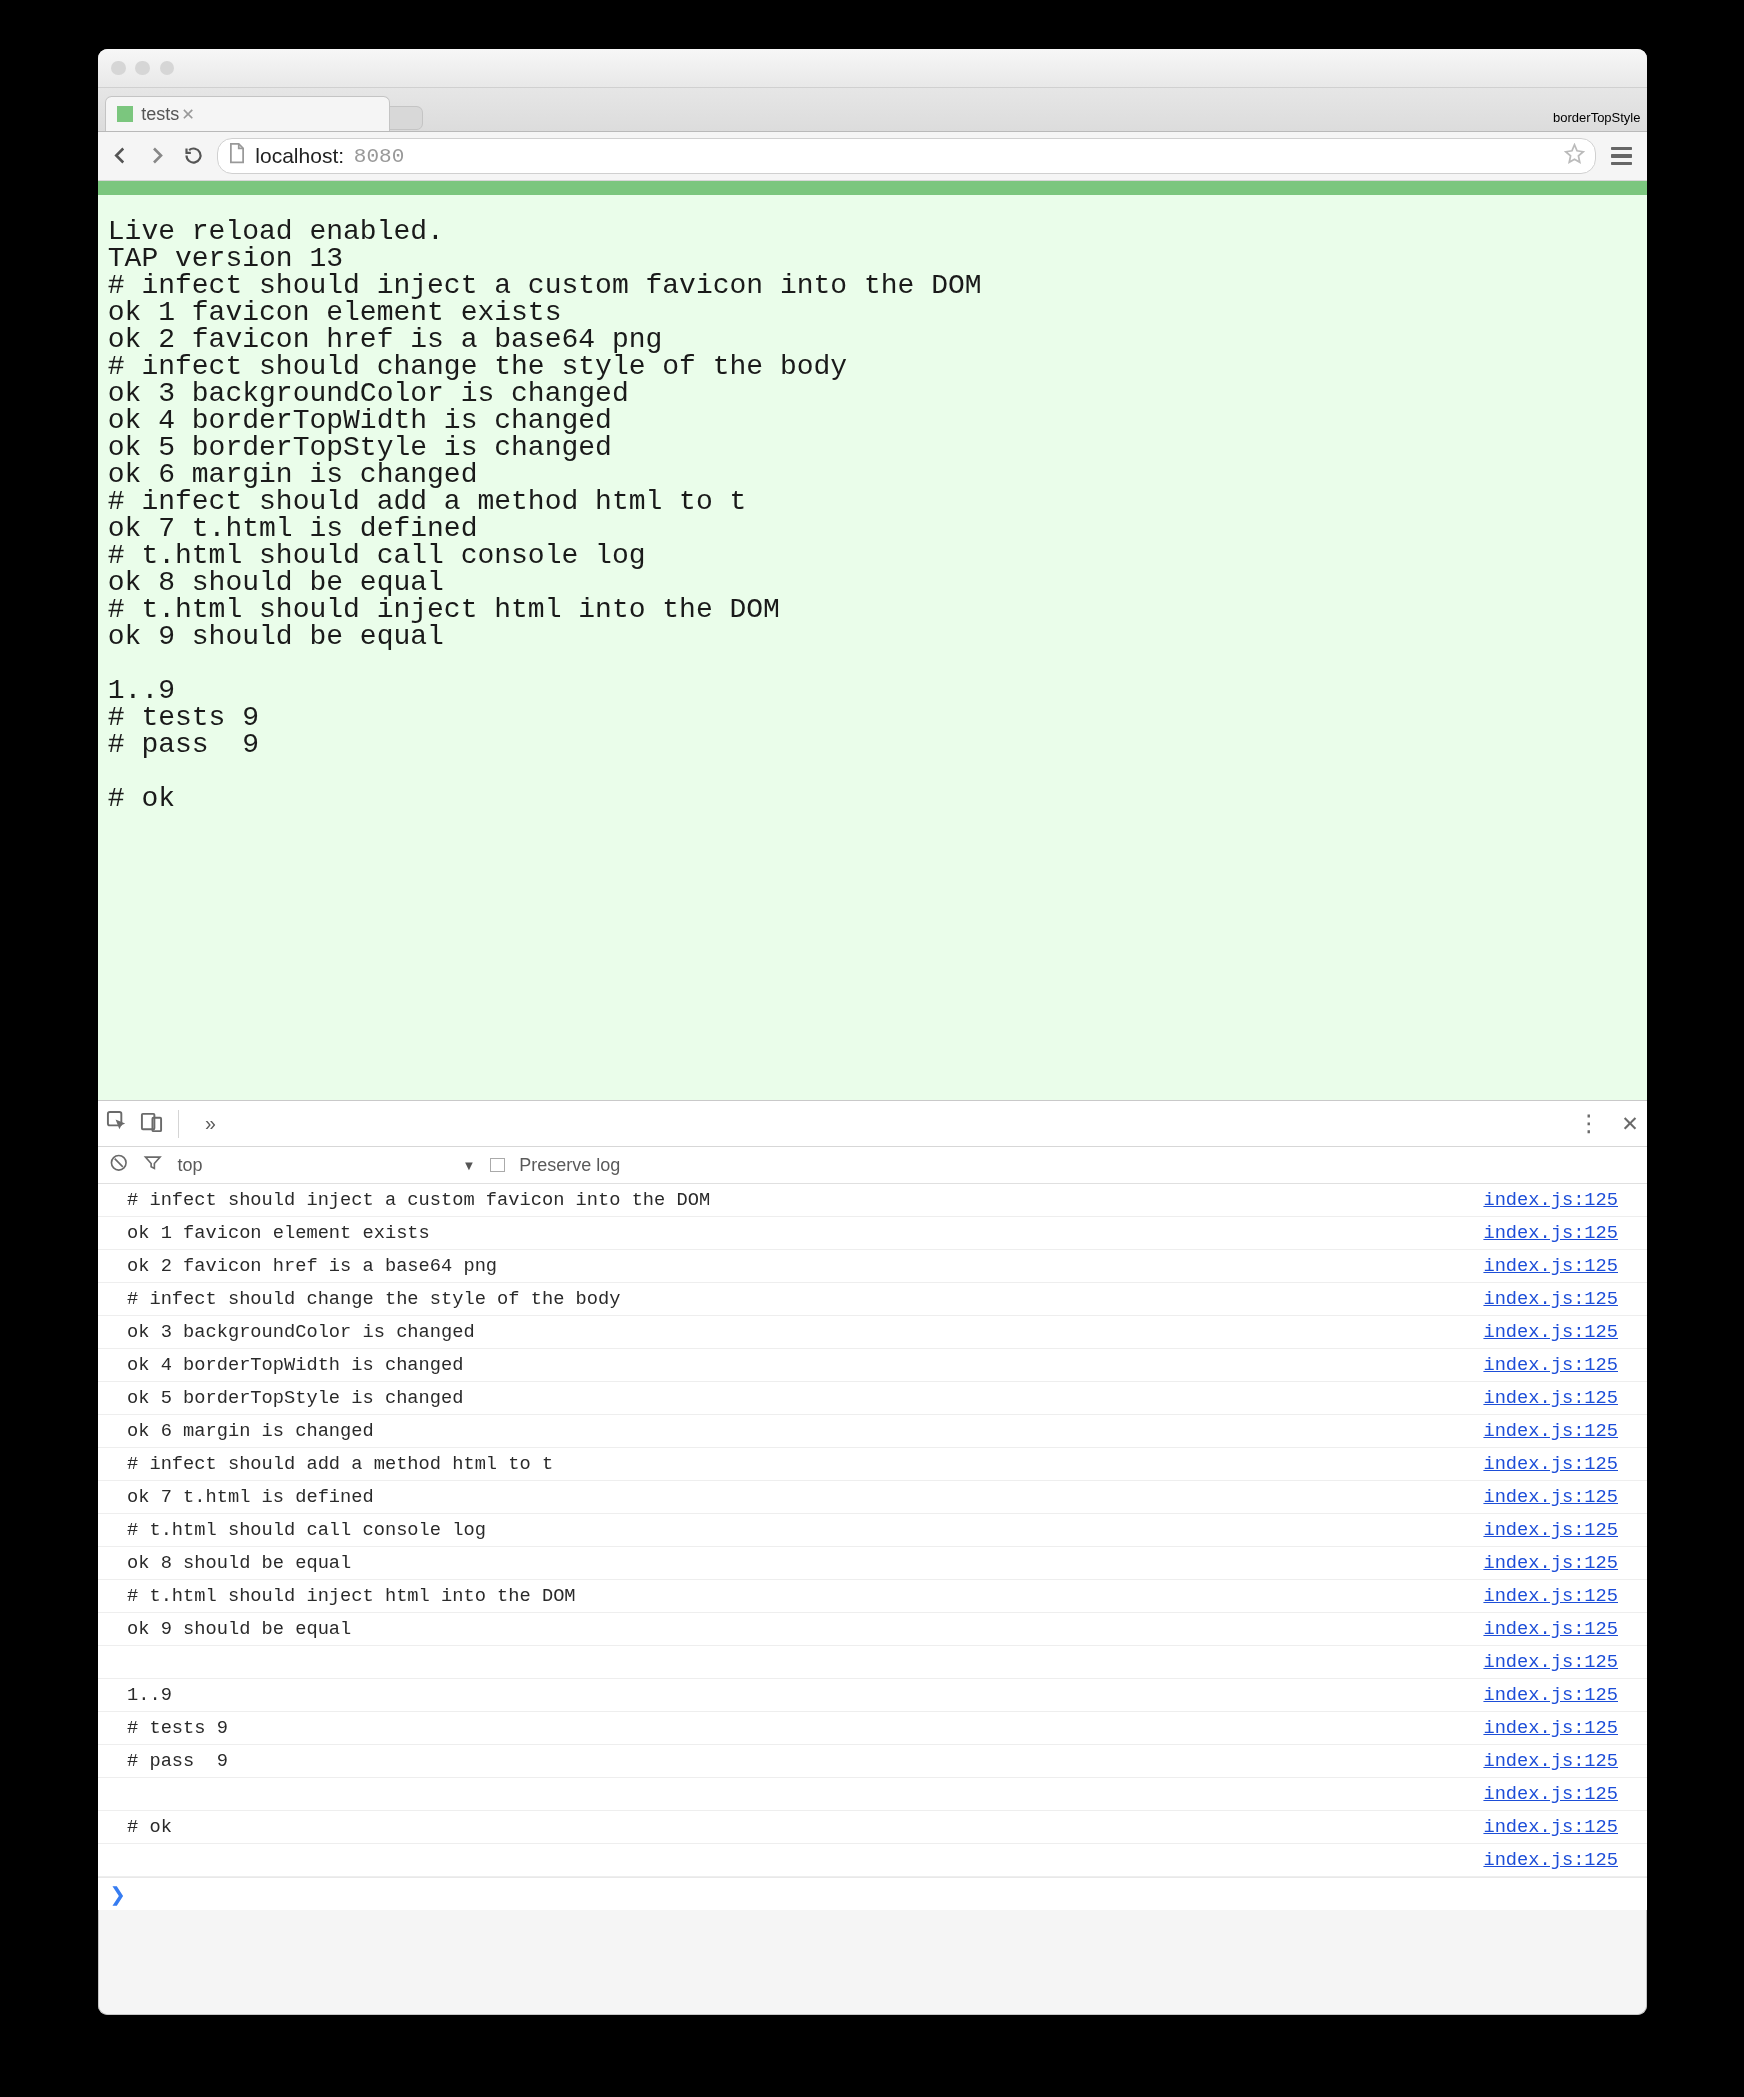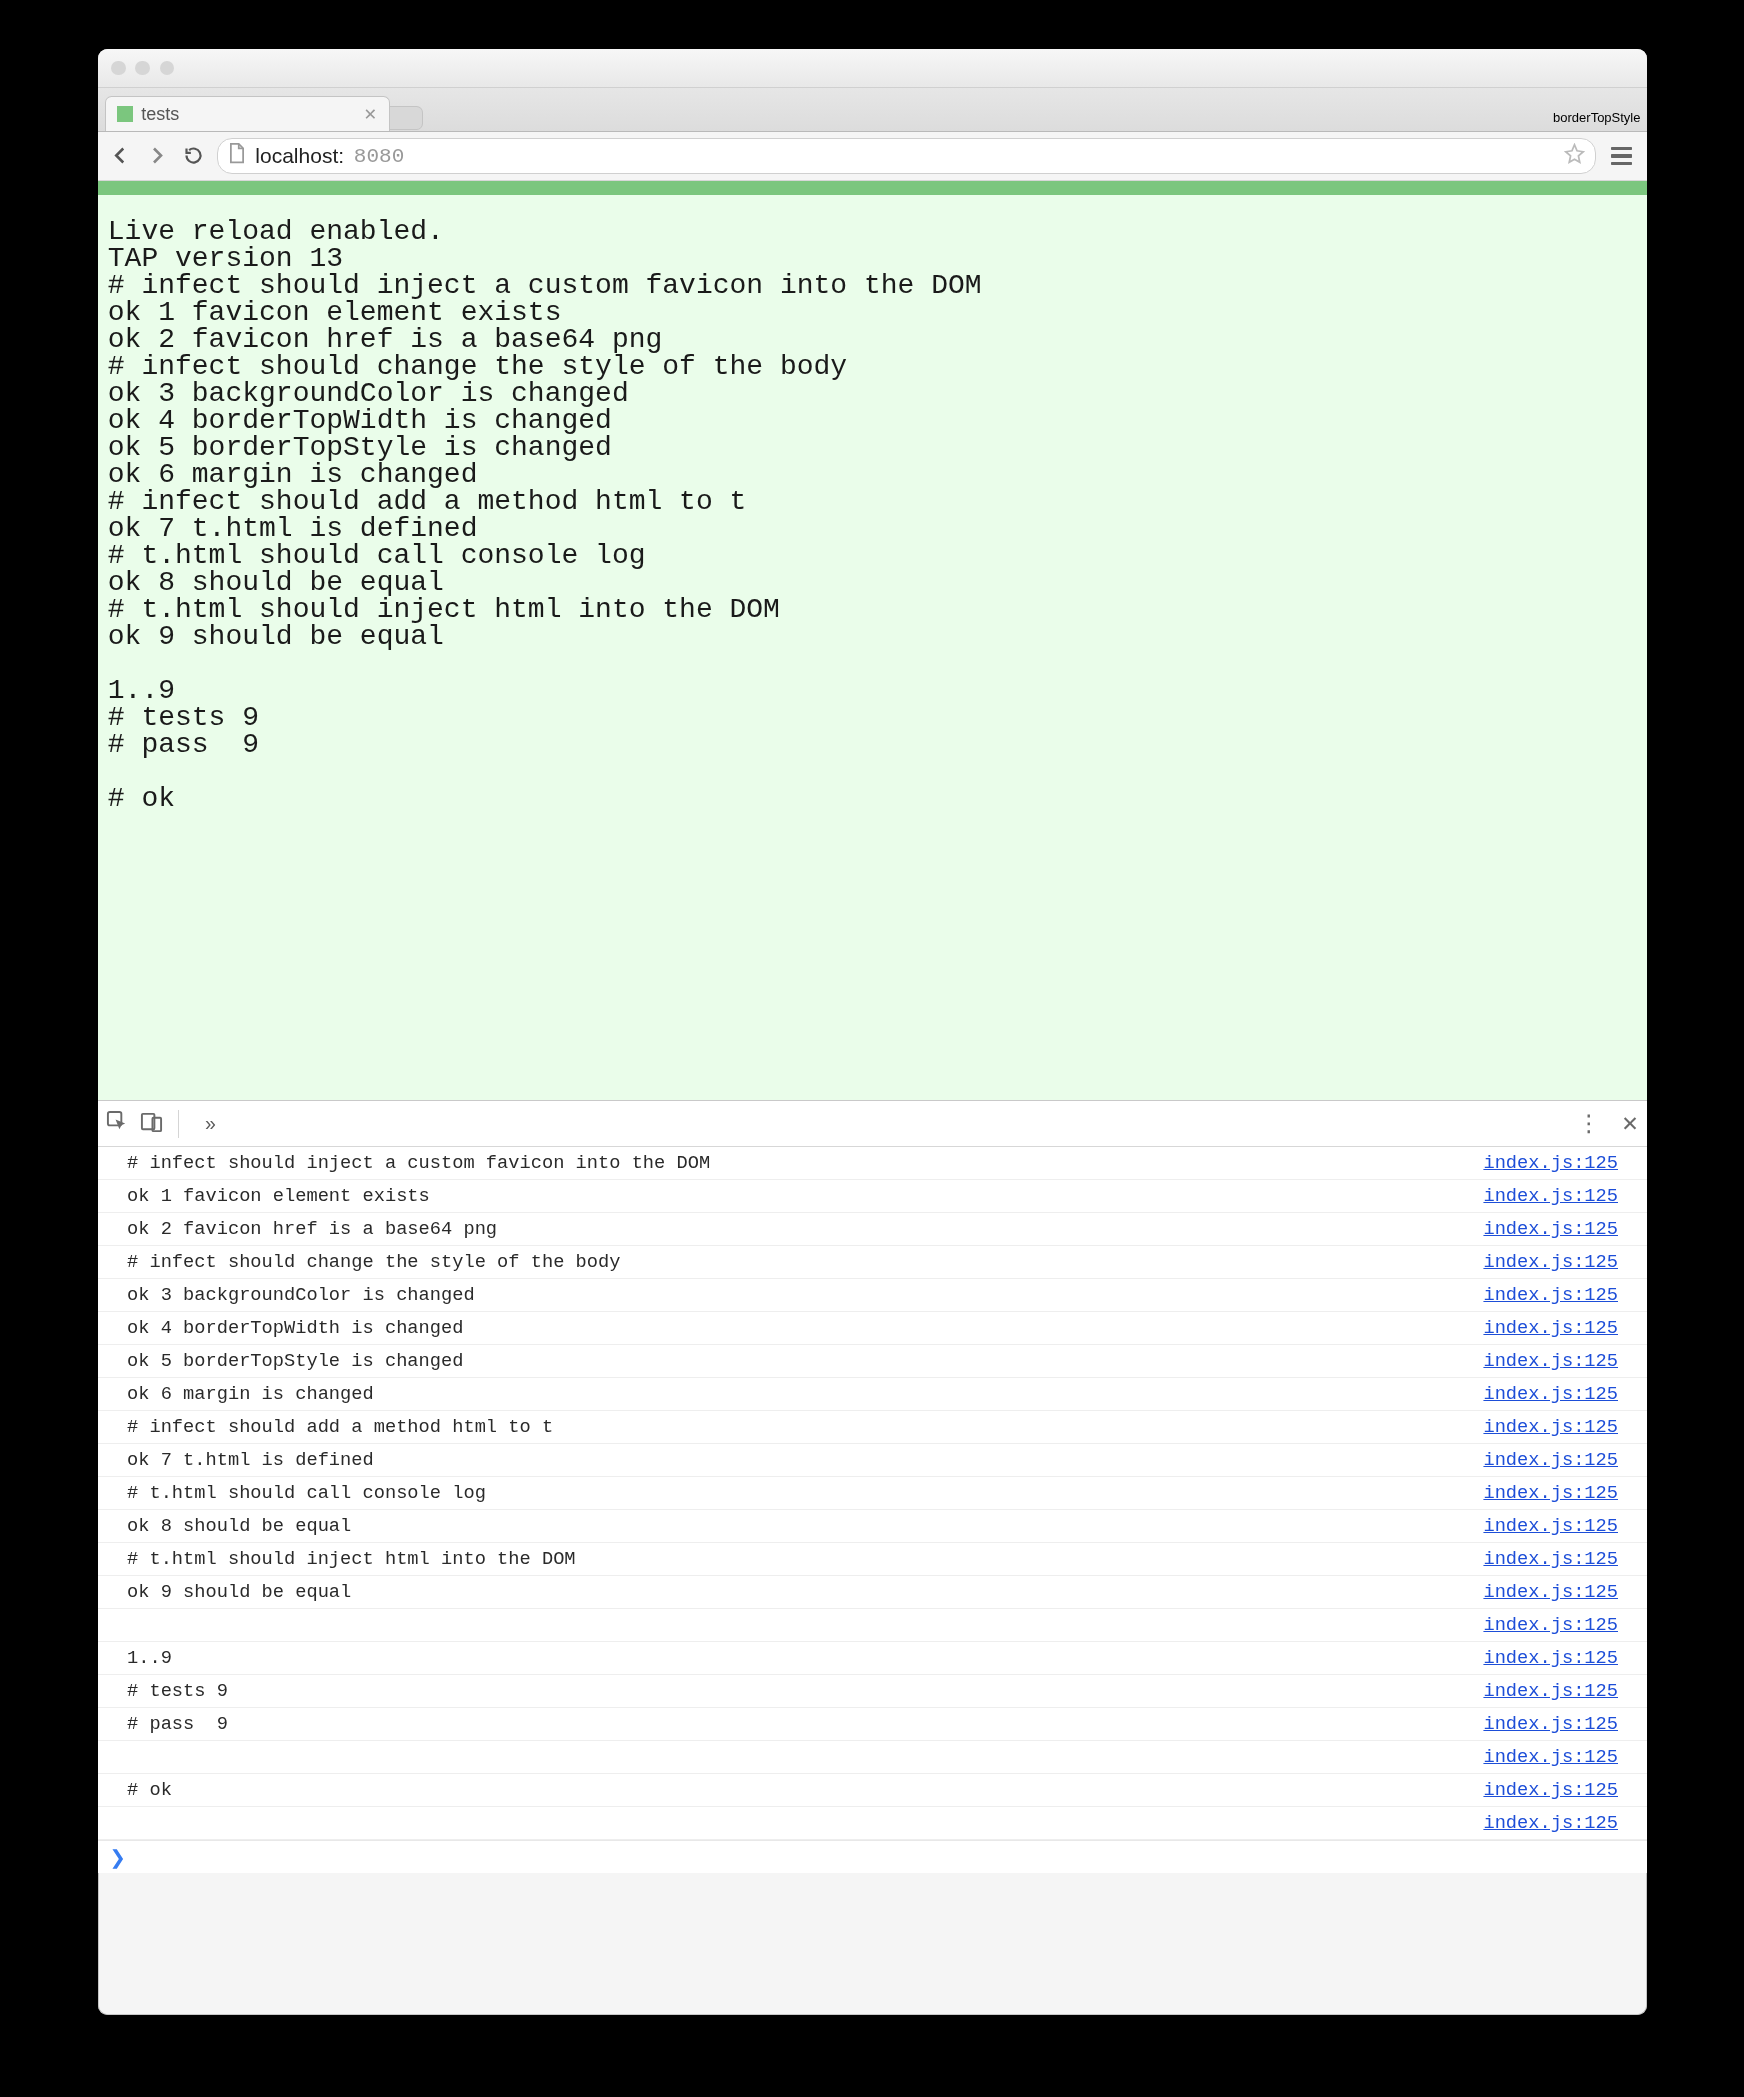--- a/index.html
+++ b/index.html
@@ -6,21 +6,21 @@
   html, body { width: 1744px; height: 2097px; background: #000; font-family: -apple-system, "Helvetica Neue", Arial, sans-serif; }
   .viewport { position: absolute; left: 98px; top: 49px; width: 1549px; height: 1966px; background: #f5f5f5; border-radius: 9.8px; overflow: hidden; box-shadow: 0 0 0 0.8px #b9b9b9 inset; }
 
   
   .titlebar { height: 39px; background: linear-gradient(#f7f7f7,#e8e8e8); display:flex; align-items:center; padding:0 13px; border-bottom:0.8px solid #d0d0d0; }
   .traffic { display:flex; gap:9.8px; }
   .dot { width:14.6px; height:14.6px; border-radius:50%; background:#d6d6d6; }
 
   
   .tabstrip { height:44px; background:linear-gradient(#e6e6e6,#dcdcdc); display:flex; align-items:flex-end; padding-left:6.5px; border-bottom:0.8px solid #b9b9b9; }
-  .tab { display:flex; align-items:center; gap:9px; background:#f5f5f5; border:0.8px solid #c4c4c4; border-bottom:none; border-top-left-radius:6.5px; border-top-right-radius:6.5px; padding:6.5px 11.4px; font-size:18px; color:#555; width:285px; justify-content:space-between; }
+  .tab { display:flex; align-items:center; gap:2px; background:#f5f5f5; border:0.8px solid #c4c4c4; border-bottom:none; border-top-left-radius:6.5px; border-top-right-radius:6.5px; padding:6.5px 11.4px; font-size:18px; color:#555; width:285px; }
   .tab .left { display:flex; align-items:center; gap:8.1px; }
   .favicon { width:16.3px; height:16.3px; background:#7bc67e; }
   .tab .close { color:#999; font-size:16.3px; }
   .newtab { width:33px; height:24.4px; background:#d8d8d8; border:0.8px solid #c4c4c4; border-left:none; border-top-right-radius:6.5px; border-bottom-right-radius:6.5px; margin-bottom:0.8px; }
 
   
   .navbar { height:49px; background:#f5f5f5; display:flex; align-items:center; padding:0 11.4px; gap:11.4px; border-bottom:0.8px solid #d7d7d7; }
   .navbtn { width:24.4px; height:24.4px; display:flex; align-items:center; justify-content:center; color:#878787; }
   .navbtn.active { color:#555; }
   .navbtn svg { width:21px; height:21px; }
@@ -163,20 +163,39 @@
             </svg>
         </span>
       </div>
       <span class="dt-tab">»</span>
       <div class="dt-right">
         <span style="font-size:23px;letter-spacing:1.6px">⋮</span>
         <span style="font-size:21px">✕</span>
       </div>
     </div>
 
+    <div class="dt-filterbar">
+      <span>
+        <svg viewBox="0 0 24 24">
+            <circle cx="12" cy="12" r="9"></circle>
+            <path d="M7 7l10 10"></path>
+          </svg>
+      </span>
+      <span>
+        <svg viewBox="0 0 24 24">
+            <path d="M3 5h18l-7 8v6l-4-2v-4z"></path>
+          </svg>
+      </span>
+      <div class="ctx">
+        <span>top</span>
+        <span class="tri">▼</span>
+      </div>
+      <span class="chk"></span>
+      <span>Preserve log</span>
+    </div>
 
     <div class="log" id="console-log">
         <div class="logrow">
           <span class="msg"># infect should inject a custom favicon into the DOM</span>
           <span class="src">index.js:125</span>
         </div>
         <div class="logrow">
           <span class="msg">ok 1 favicon element exists</span>
           <span class="src">index.js:125</span>
         </div>

